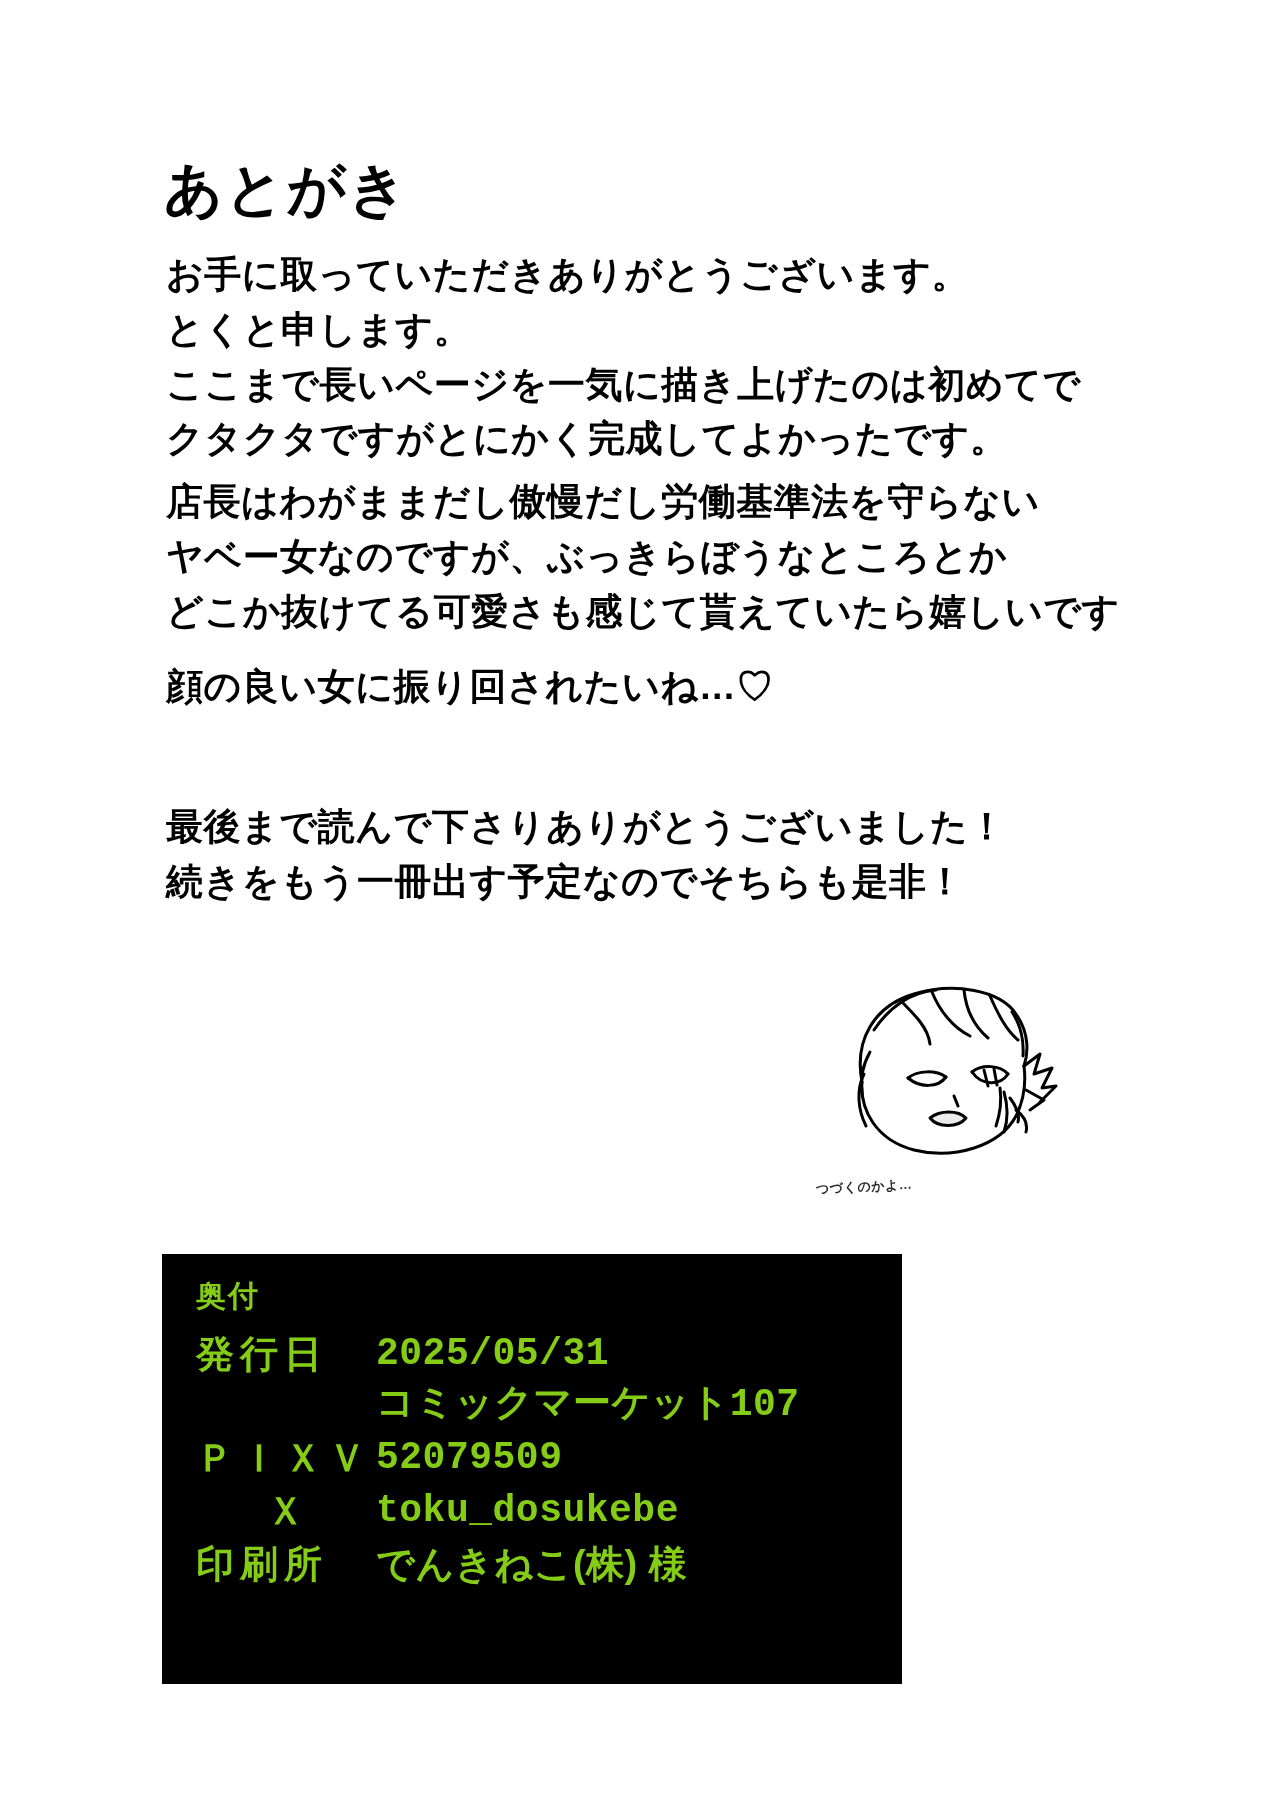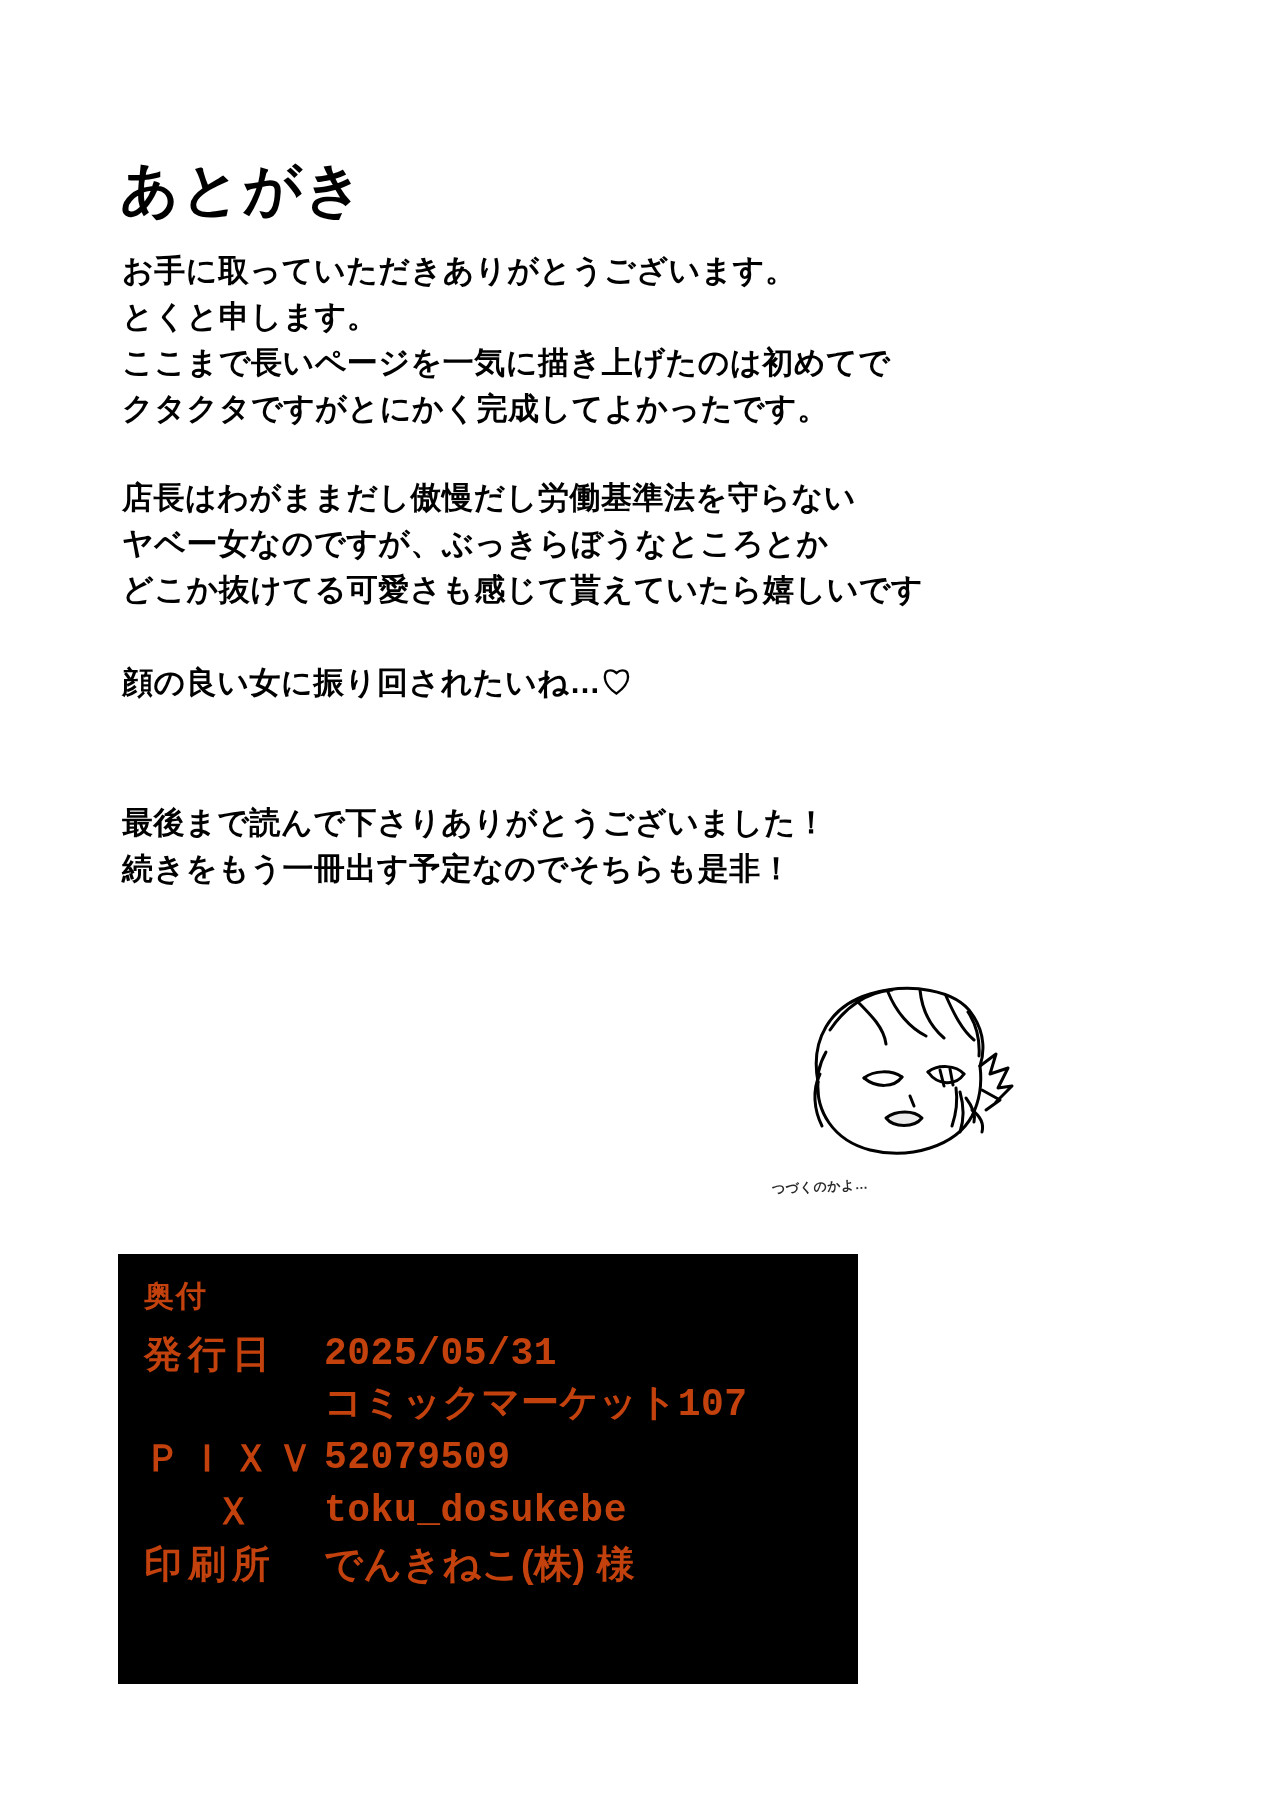--- a/index.html
+++ b/index.html
@@ -12,39 +12,40 @@
     height: 1807px;
     position: relative;
     font-family: "Liberation Sans", sans-serif;
     color: #000000;
     overflow: hidden;
   }
   .page {
     position: absolute;
     inset: 0;
     background: #ffffff;
+    margin-left: 44px;
   }
 
   
   .heading {
     position: absolute;
     left: 120px;
     top: 118px;
     font-size: 58px;
     font-weight: 700;
     letter-spacing: 2px;
     line-height: 1.1;
     white-space: nowrap;
   }
 
   
   .body-block {
     position: absolute;
     left: 122px;
-    font-size: 31px;
+    font-size: 37px;
     font-weight: 700;
     line-height: 1.48;
     letter-spacing: 0.5px;
     white-space: pre-line;
   }
   #block-1 { top: 248px; }
   #block-2 { top: 475px; }
   #block-3 { top: 660px; }
   #block-4 { top: 800px; }
 
@@ -70,23 +71,23 @@
   }
 
   
   .colophon {
     position: absolute;
     left: 118px;
     top: 1254px;
     width: 740px;
     height: 430px;
     background: #000000;
-    color: #c2410c;
+    color: #84cc16;
     box-sizing: border-box;
-    padding: 22px 30px 20px 26px;
+    padding: 22px 30px 20px 34px;
   }
   .colophon-title {
     font-size: 30px;
     font-weight: 700;
     letter-spacing: 2px;
     margin-bottom: 12px;
   }
   .colophon-table {
     border-collapse: collapse;
     width: 100%;

